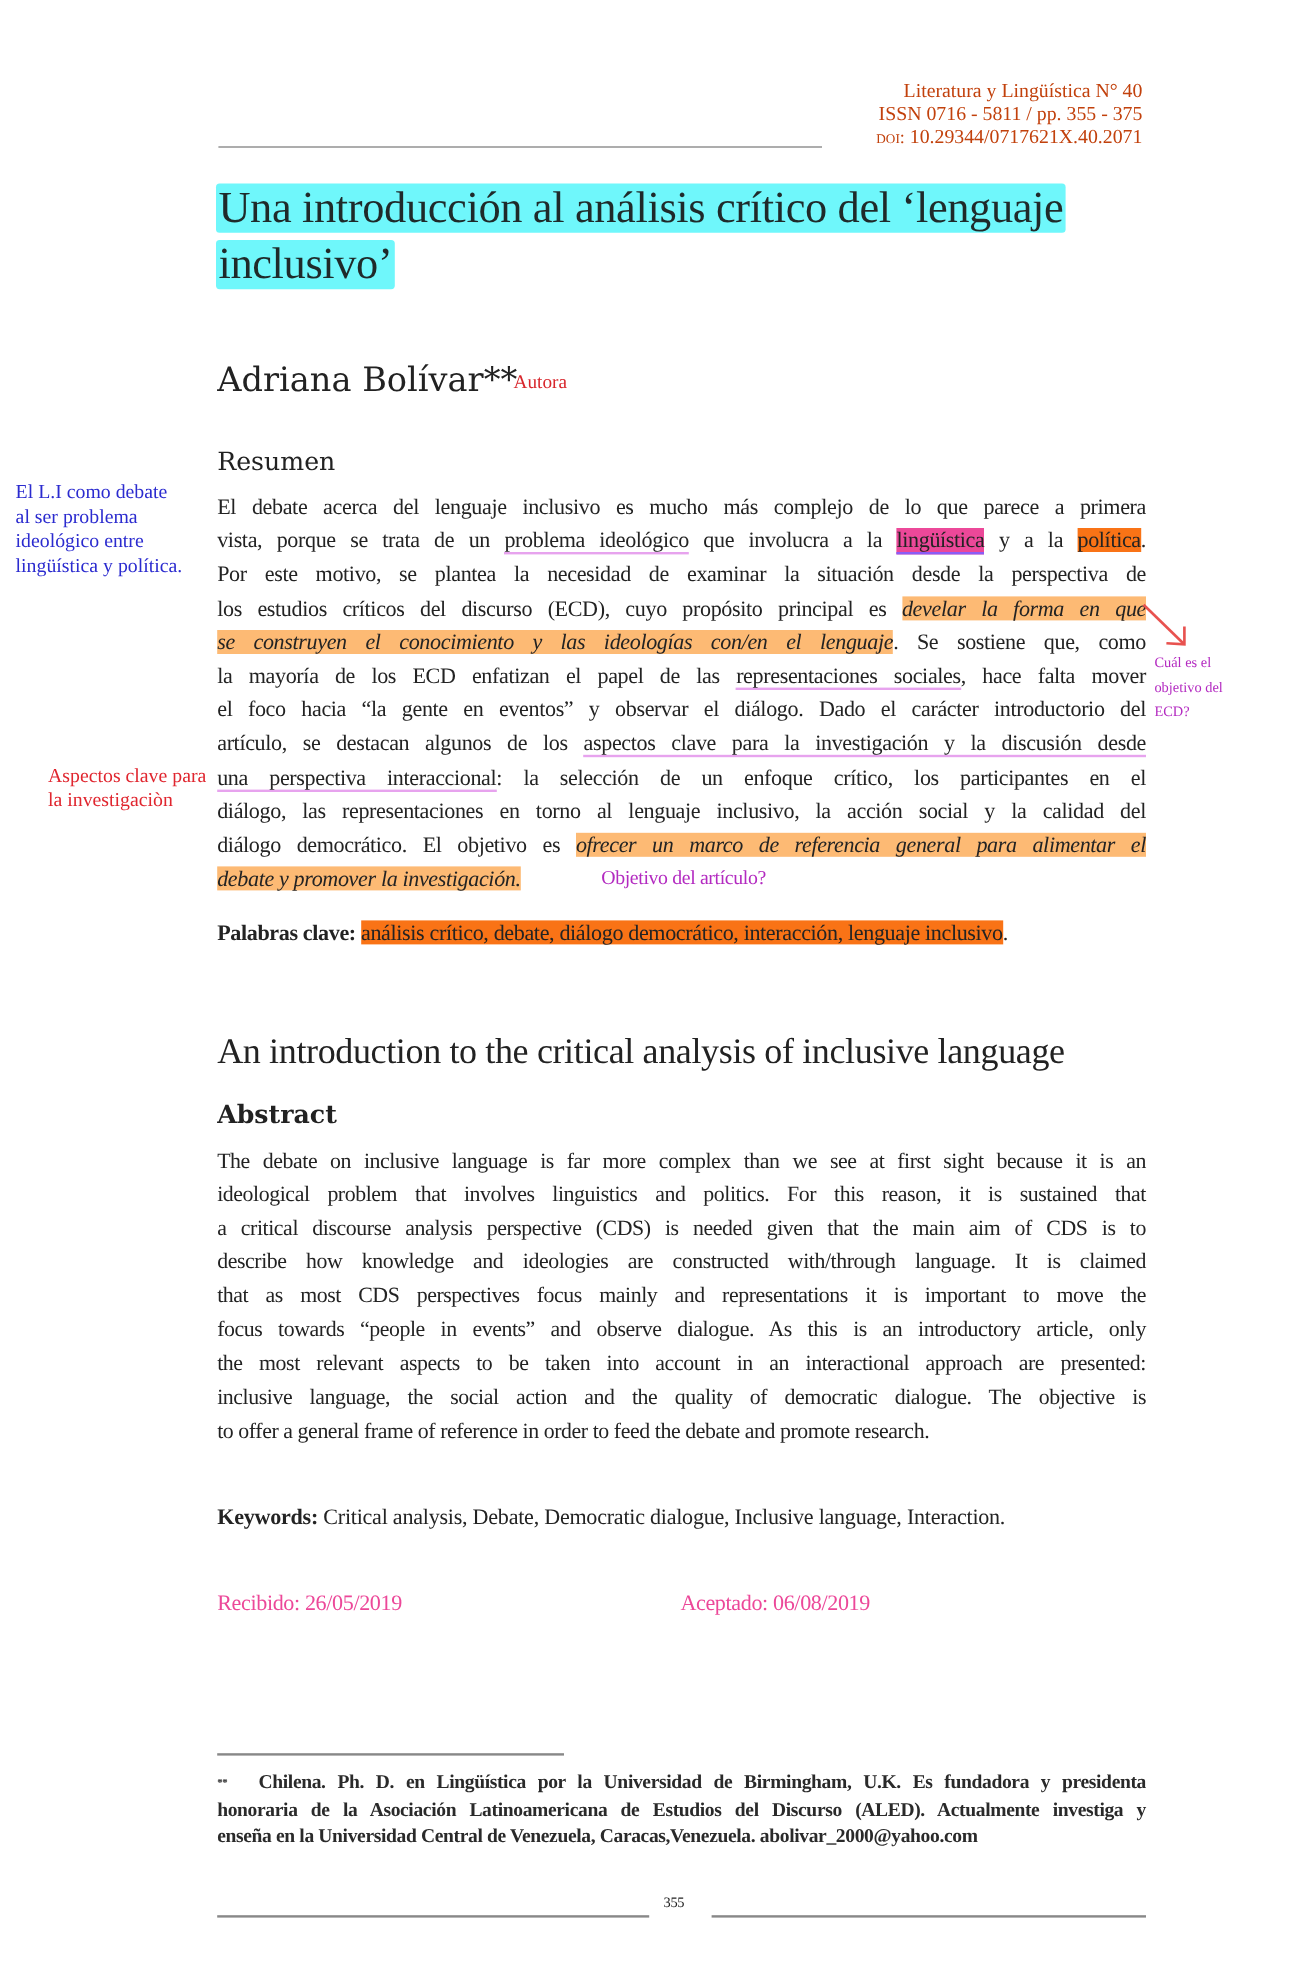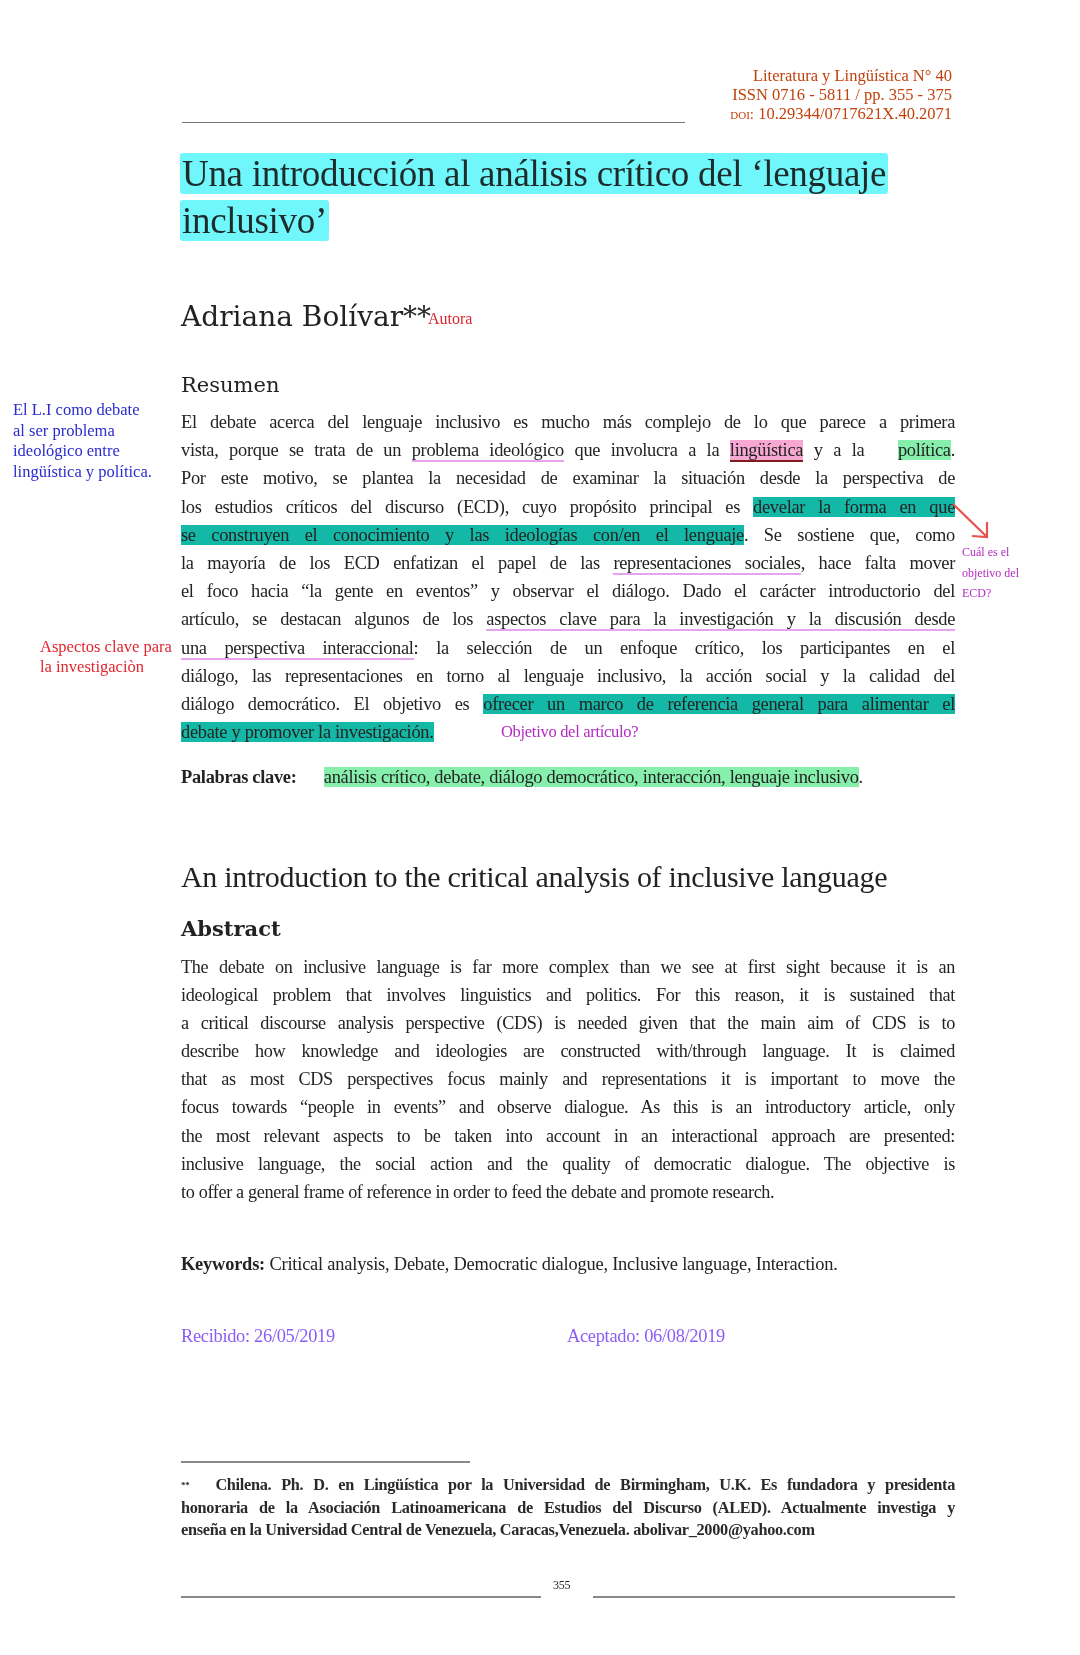--- a/index.html
+++ b/index.html
@@ -22,43 +22,43 @@
   .author { left:181px; top:300px; font-size:28px; color:#222; }
   .author-note { left:428px; top:310px; font-size:16px; color:#d8262c; }
 
   
   .h-res { left:181px; top:373px; font-size:21px; font-weight:normal; color:#222; }
 
   
   .para { left:181px; width:774px; font-size:18.4px; line-height:28.2px; color:#232323; text-align:justify; }
   .para .line { display:block; white-space:nowrap; text-align-last:justify; }
   .para .line.last { text-align-last:left; }
-  .hl-pink { background:#86efac;margin-left:23px; }
-  .hl-yellow-u { background:#f9a8d4; border-bottom:2px solid #7f1d1d; }
-  .hl-violet { background:#14b8a6; }
+  .hl-pink { background:#f97316; }
+  .hl-yellow-u { background:#ec4899; border-bottom:2px solid #8b5cf6; }
+  .hl-violet { background:#fdba74;font-style:italic; }
   .ul-pink { border-bottom:2.5px solid #e7a3ee; }
 
   
   .note-blue { left:13px; top:400px; font-size:16.5px; line-height:20.5px; color:#2b2bcf; }
   .note-red { left:40px; top:637px; font-size:16.5px; line-height:20px; color:#e0262f; }
   .note-purple { left:962px; top:542px; font-size:12px; line-height:20.5px; color:#b32ac0; }
   .note-obj { left:501px; top:722px; font-size:16.5px; color:#b32ac0; }
 
   .kw { left:181px; top:767px; font-size:18.4px; color:#232323; white-space:nowrap; }
 
   .en-title { left:181px; top:860px; font-size:30px; color:#222; white-space:nowrap; }
   .h-abs { left:181px; top:916px; font-size:21px; font-weight:bold; color:#222; }
 
   .para-en { left:181px; top:953px; width:774px; font-size:18.2px; line-height:28.1px; color:#232323; }
   .para-en .line { display:block; white-space:nowrap; text-align:justify; text-align-last:justify; letter-spacing:-0.35px; }
   .para-en .line.last { text-align-last:left; }
 
   .kw-en { left:181px; top:1254px; font-size:18.4px; color:#232323; white-space:nowrap; letter-spacing:-0.2px; }
 
-  .dates { top:1326px; font-size:18.4px; color:#8b5cf6; }
+  .dates { top:1326px; font-size:18.4px; color:#ec4899; }
 
   .fn-rule { left:181px; top:1461px; width:289px; height:1.5px; background:#888; }
   .fn { left:181px; top:1474px; width:774px; font-size:16.3px; line-height:22.5px; color:#2a2a2a; }
   .fn .line { display:block; white-space:nowrap; text-align:justify; text-align-last:justify;font-weight:bold; }
   .fn .line.last { text-align-last:left; }
   .fn .mark { font-size:9px; vertical-align:top; margin-right:26px; }
 
   .foot-rule-l { left:181px; top:1596px; width:360px; height:1.5px; background:#888; }
   .foot-rule-r { left:593px; top:1596px; width:362px; height:1.5px; background:#888; }
   .page-num { left:553px; top:1578px; font-size:12px; color:#222; }

